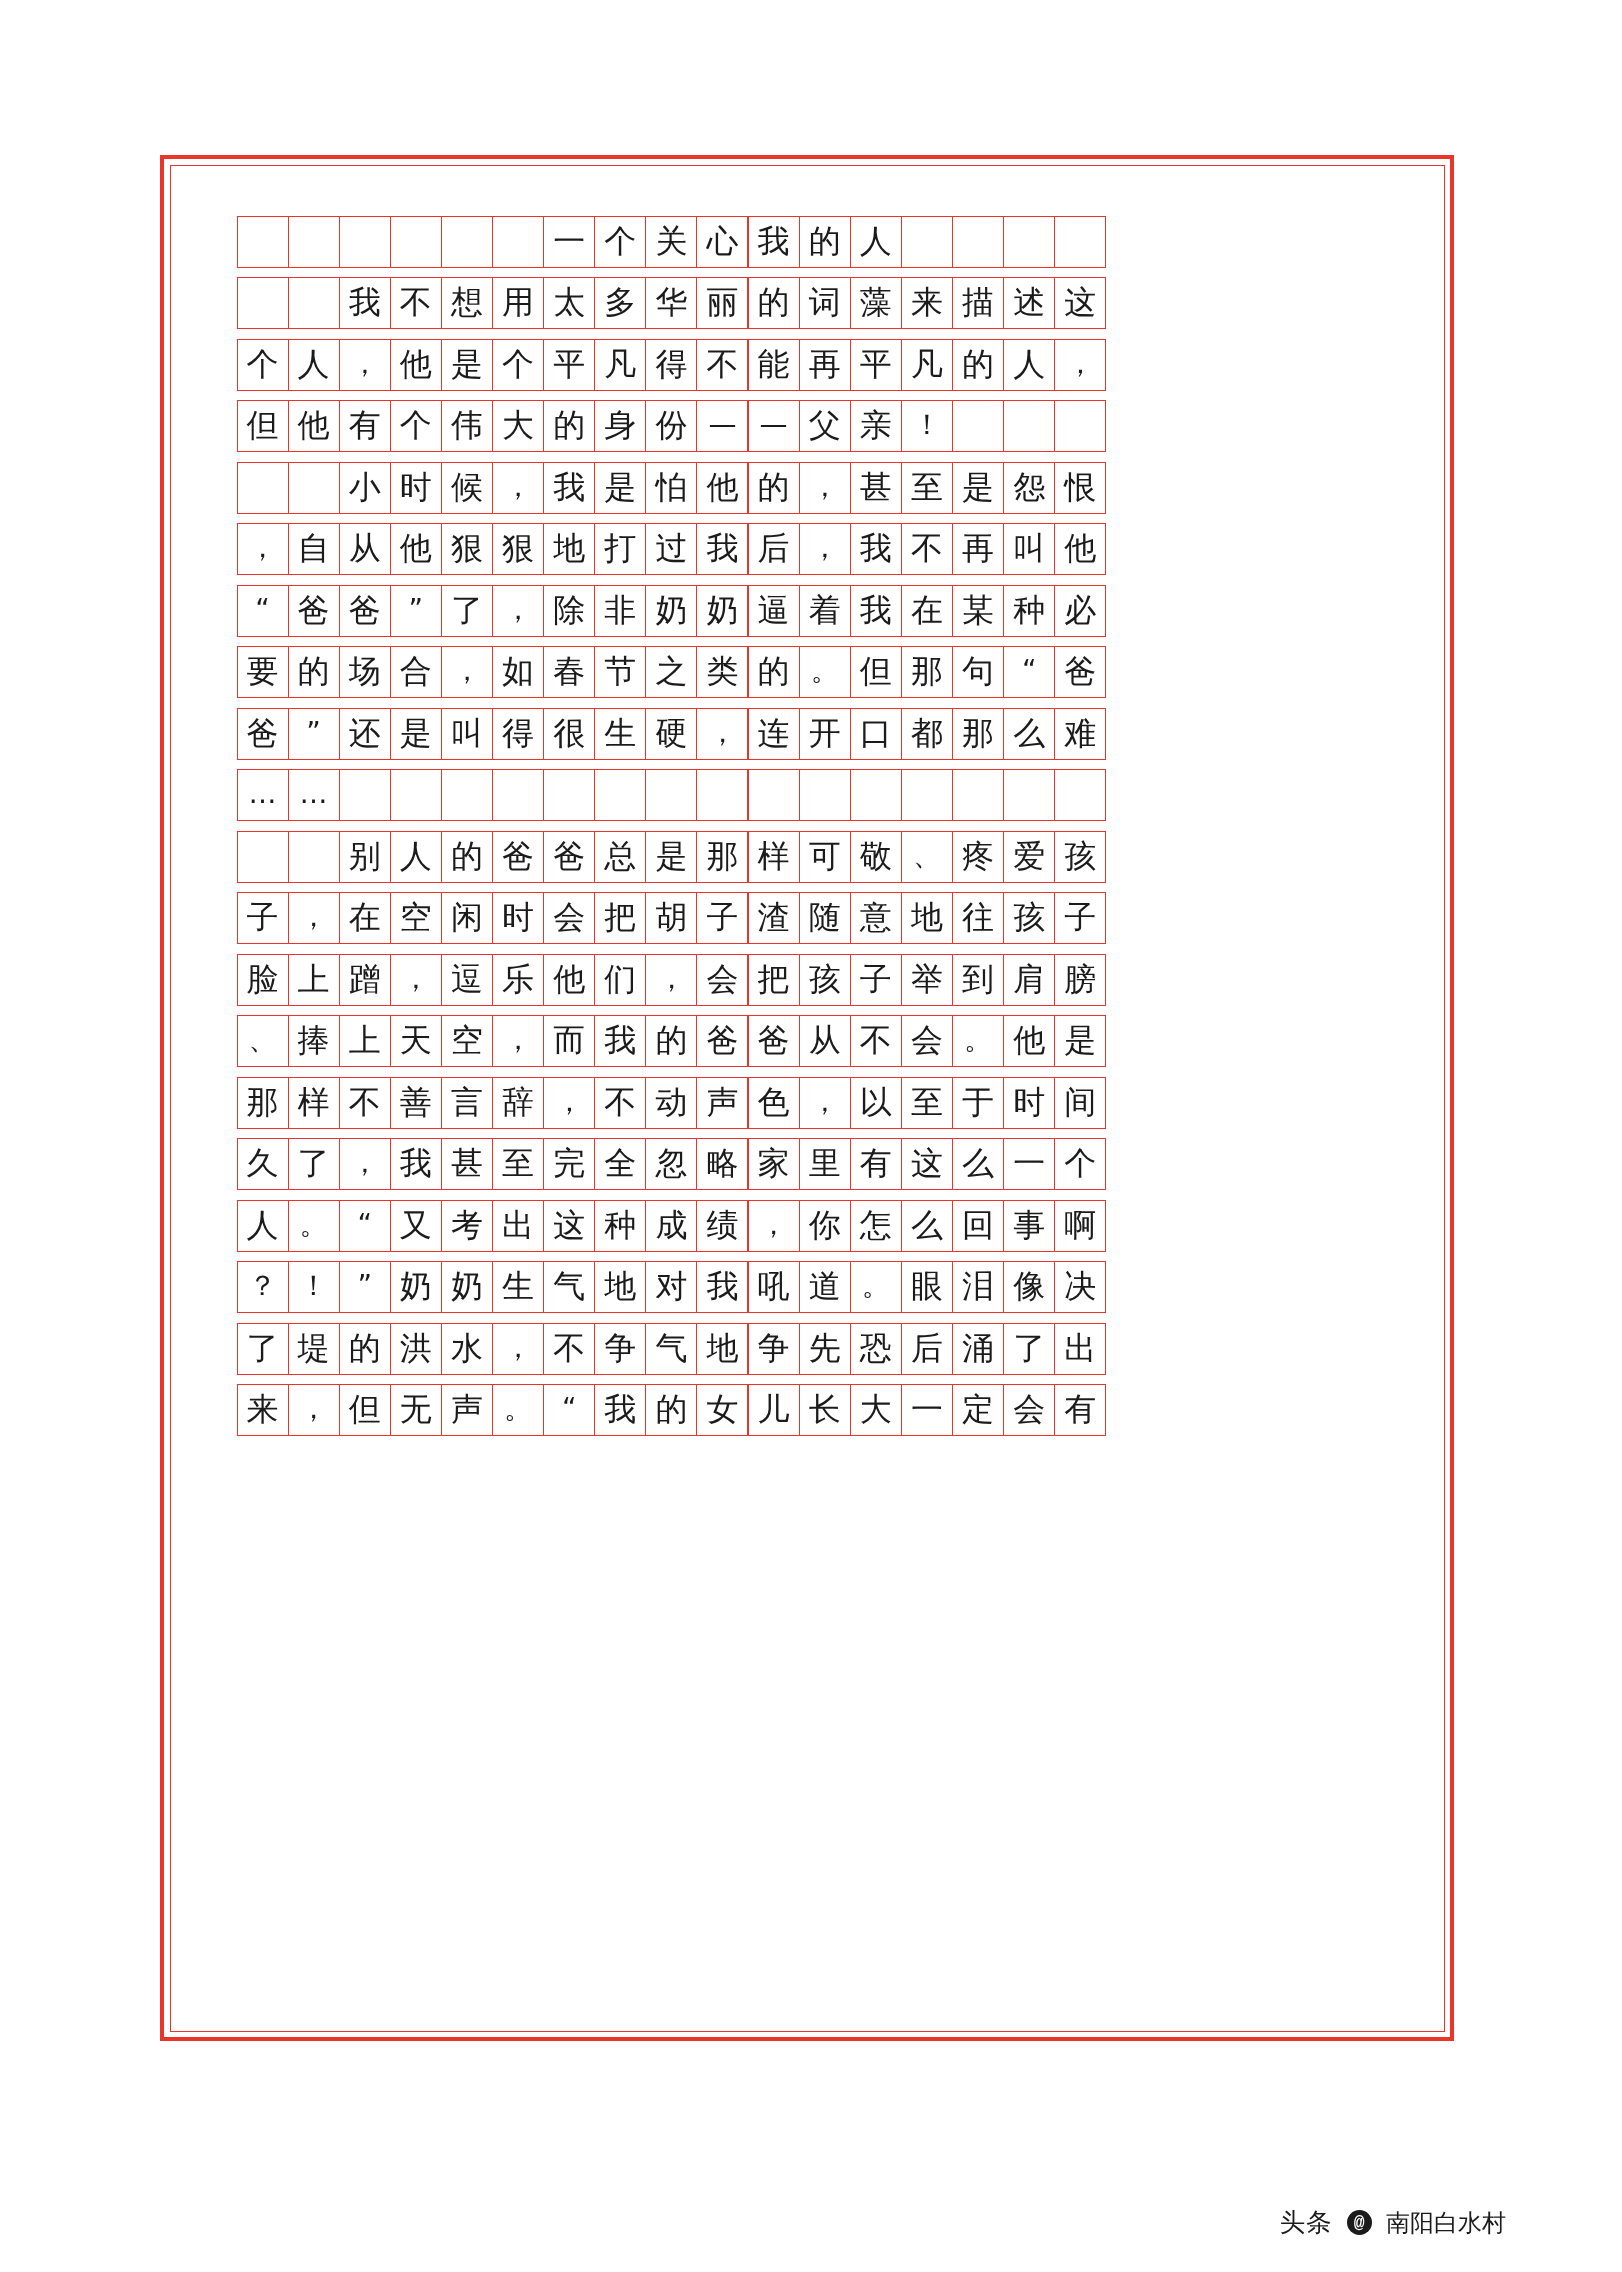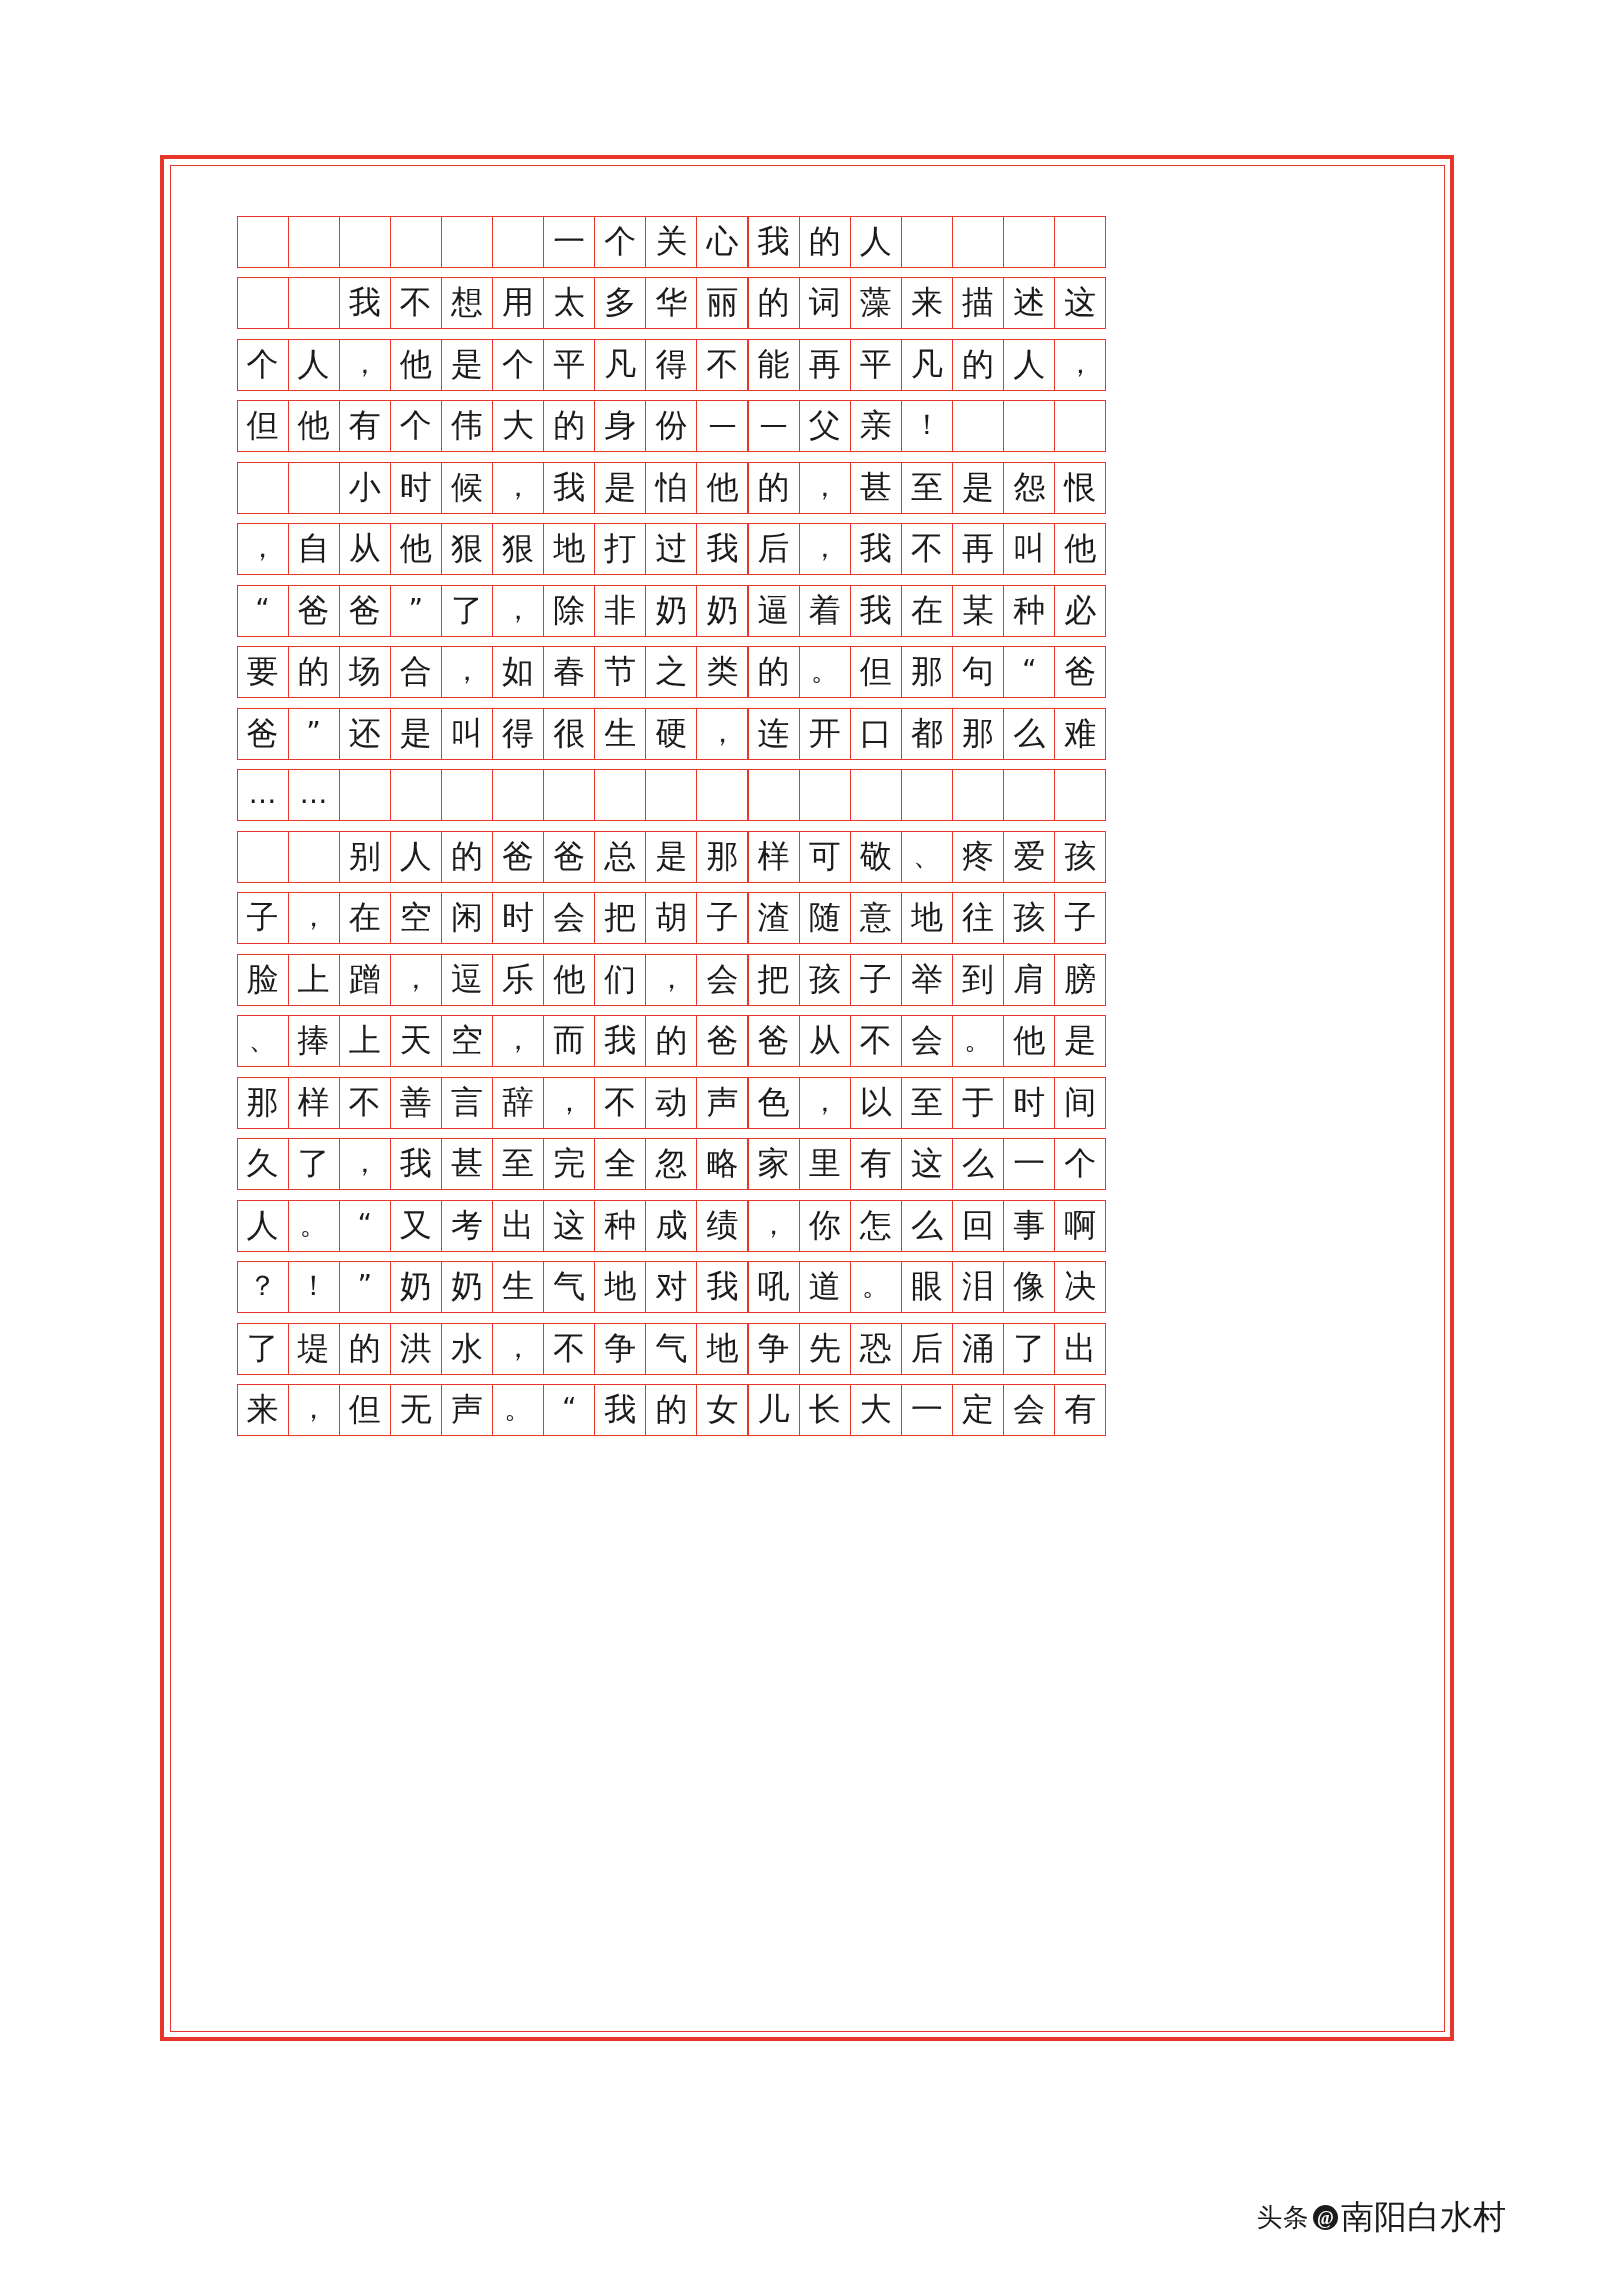--- a/index.html
+++ b/index.html
@@ -75,24 +75,24 @@
     transform: translateY(-0.9px);
   }
 
   
   #footer-brand {
     position: absolute;
     right: 117px;
     bottom: 54px;
     display: flex;
     align-items: center;
-    gap: 3px;
+    gap: 14px;
     color: #1b1b1b;
     font-size: 25.5px;
-    font-family: Liberation Serif, serif;
+    font-family: Liberation Mono, monospace;
     white-space: nowrap;
     justify-content: flex-end;
   }
   #footer-brand .toutiao-mark {
     font-size: 25.5px;
     letter-spacing: 0.9px;
   }
   #footer-brand .at-badge {
     display: inline-flex;
     align-items: center;
@@ -100,21 +100,21 @@
     width: 25.5px;
     height: 25.5px;
     border-radius: 50%;
     background: #1b1b1b;
     color: #ffffff;
     font-size: 18px;
     font-weight: bold;
     line-height: 1;
   }
   #footer-brand .brand-name {
-    font-size: 33px;
+    font-size: 24px;
   }
 </style>
 </head>
 <body>
 
 <div id="sheet-frame">
   <div id="sheet-inner">
     <div id="grid-area">
         <div class="grid-row">
           <div class="cell">

